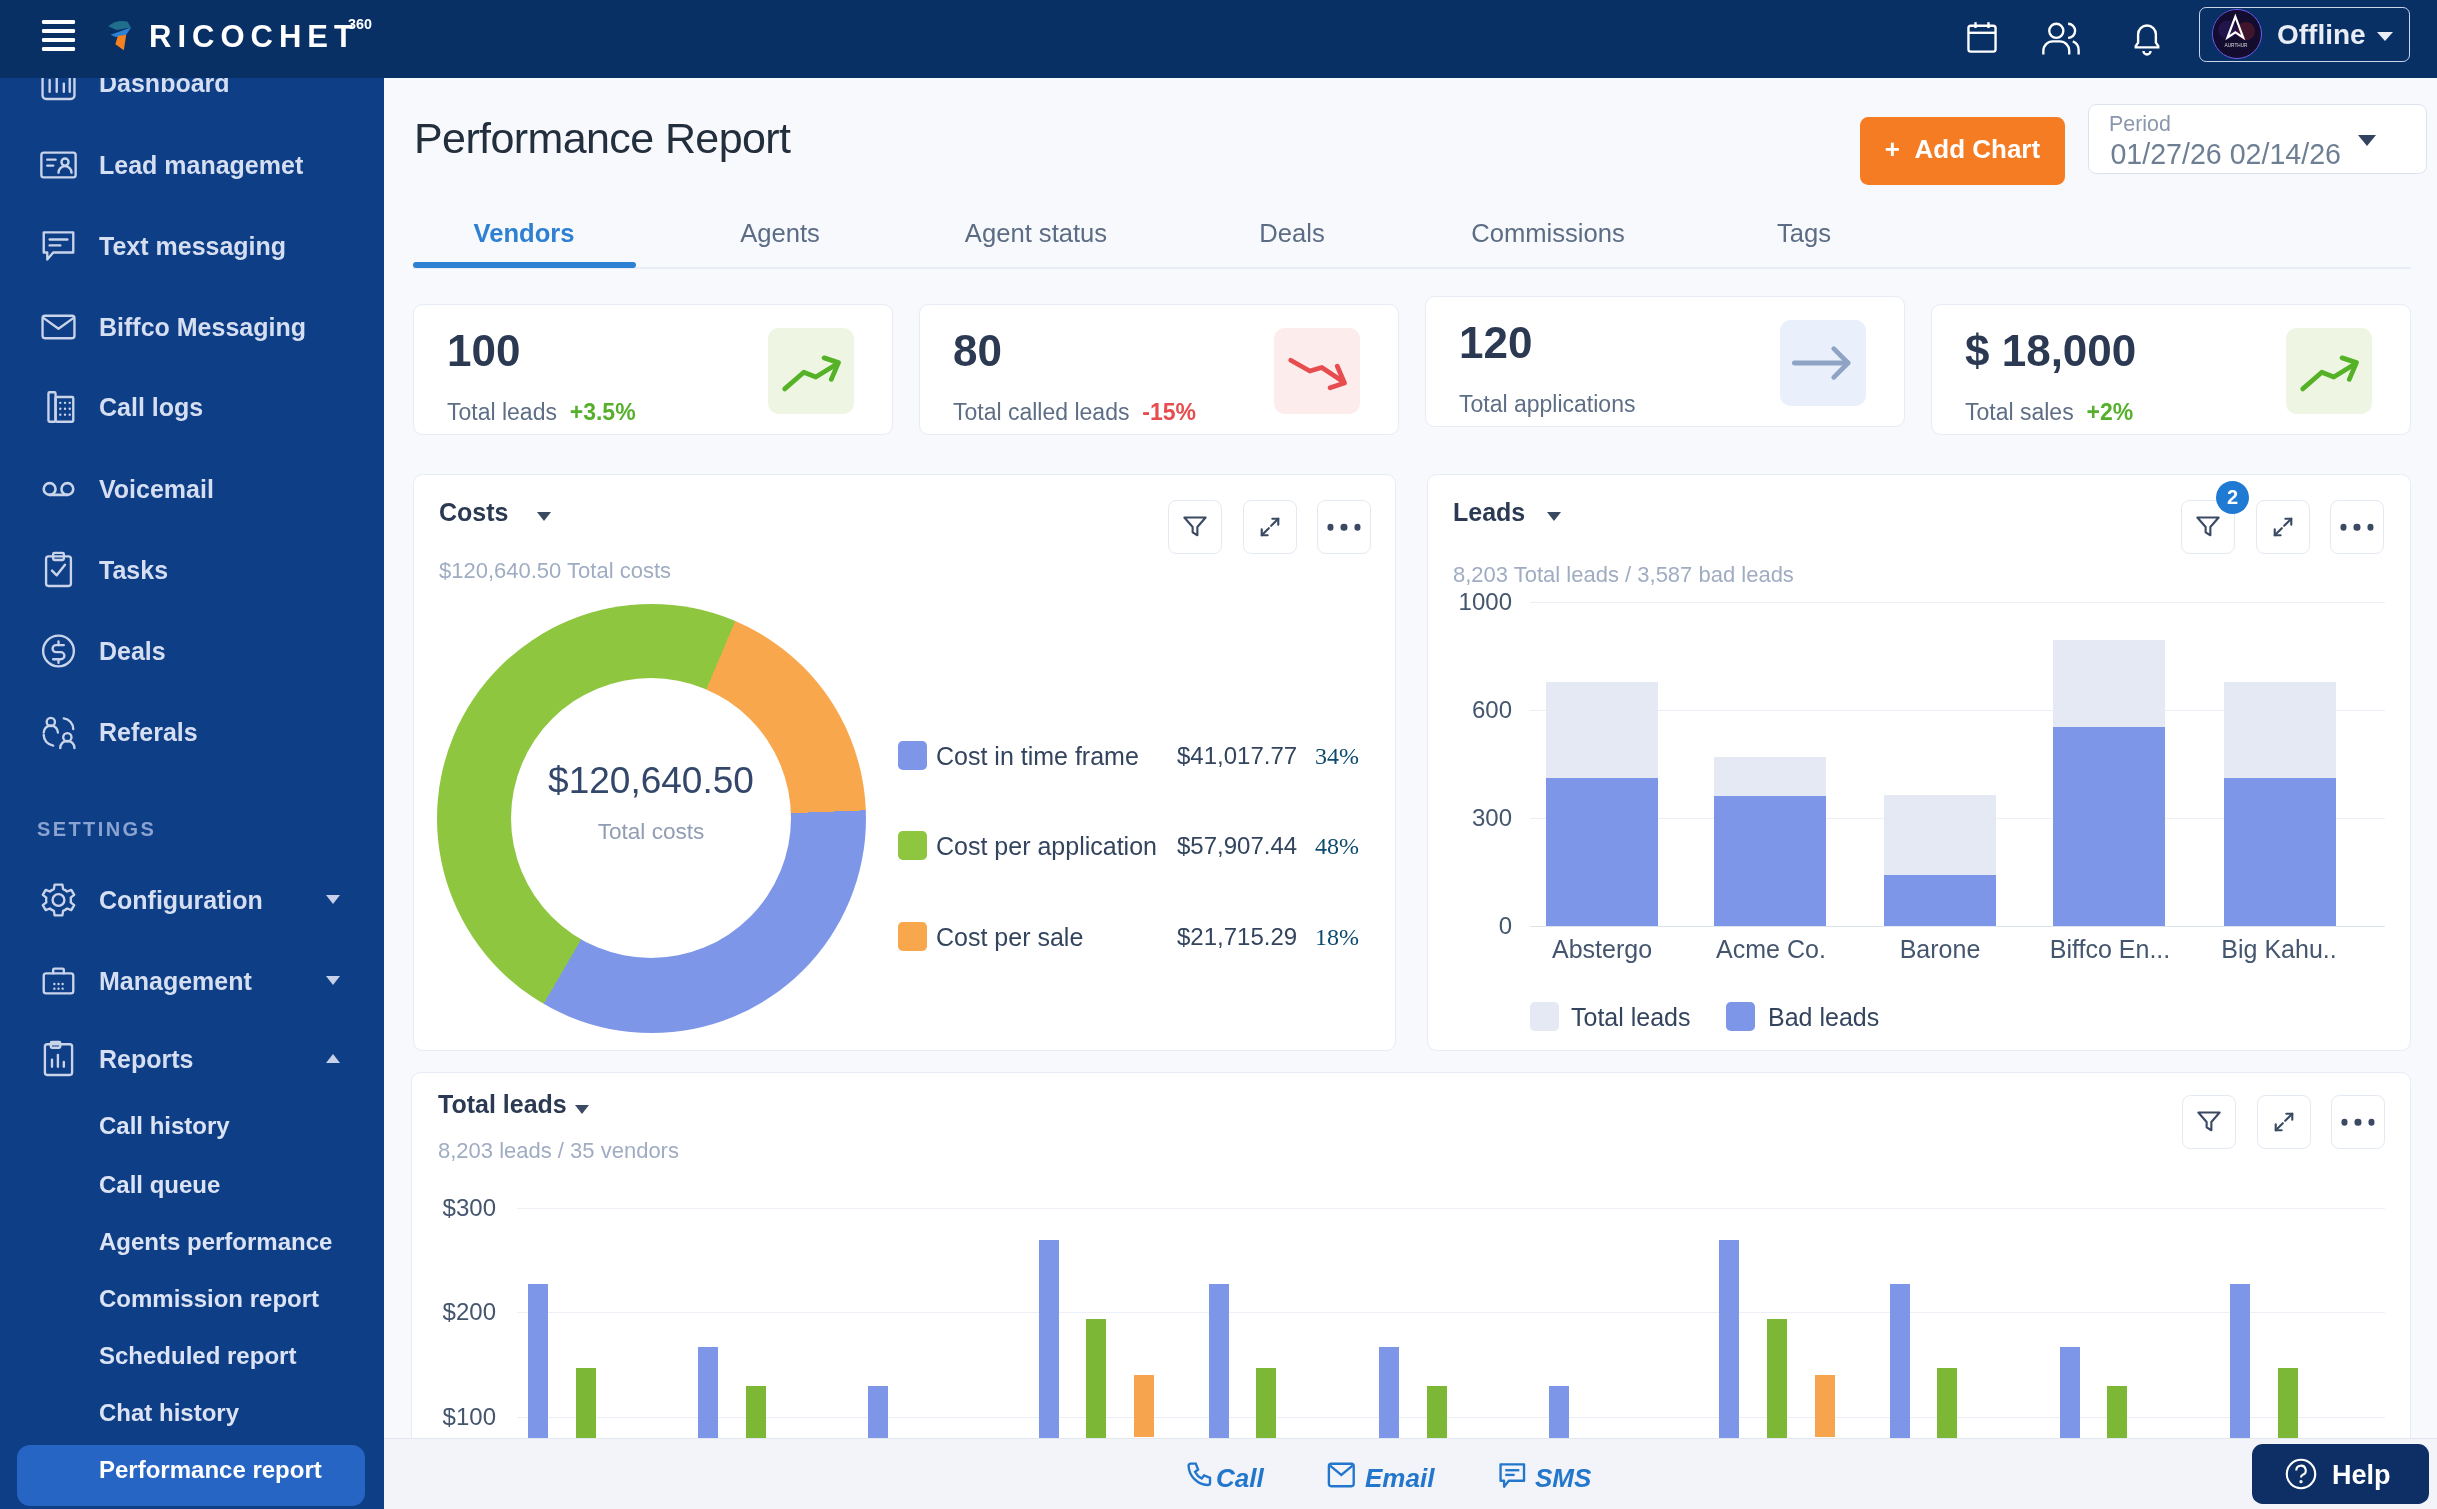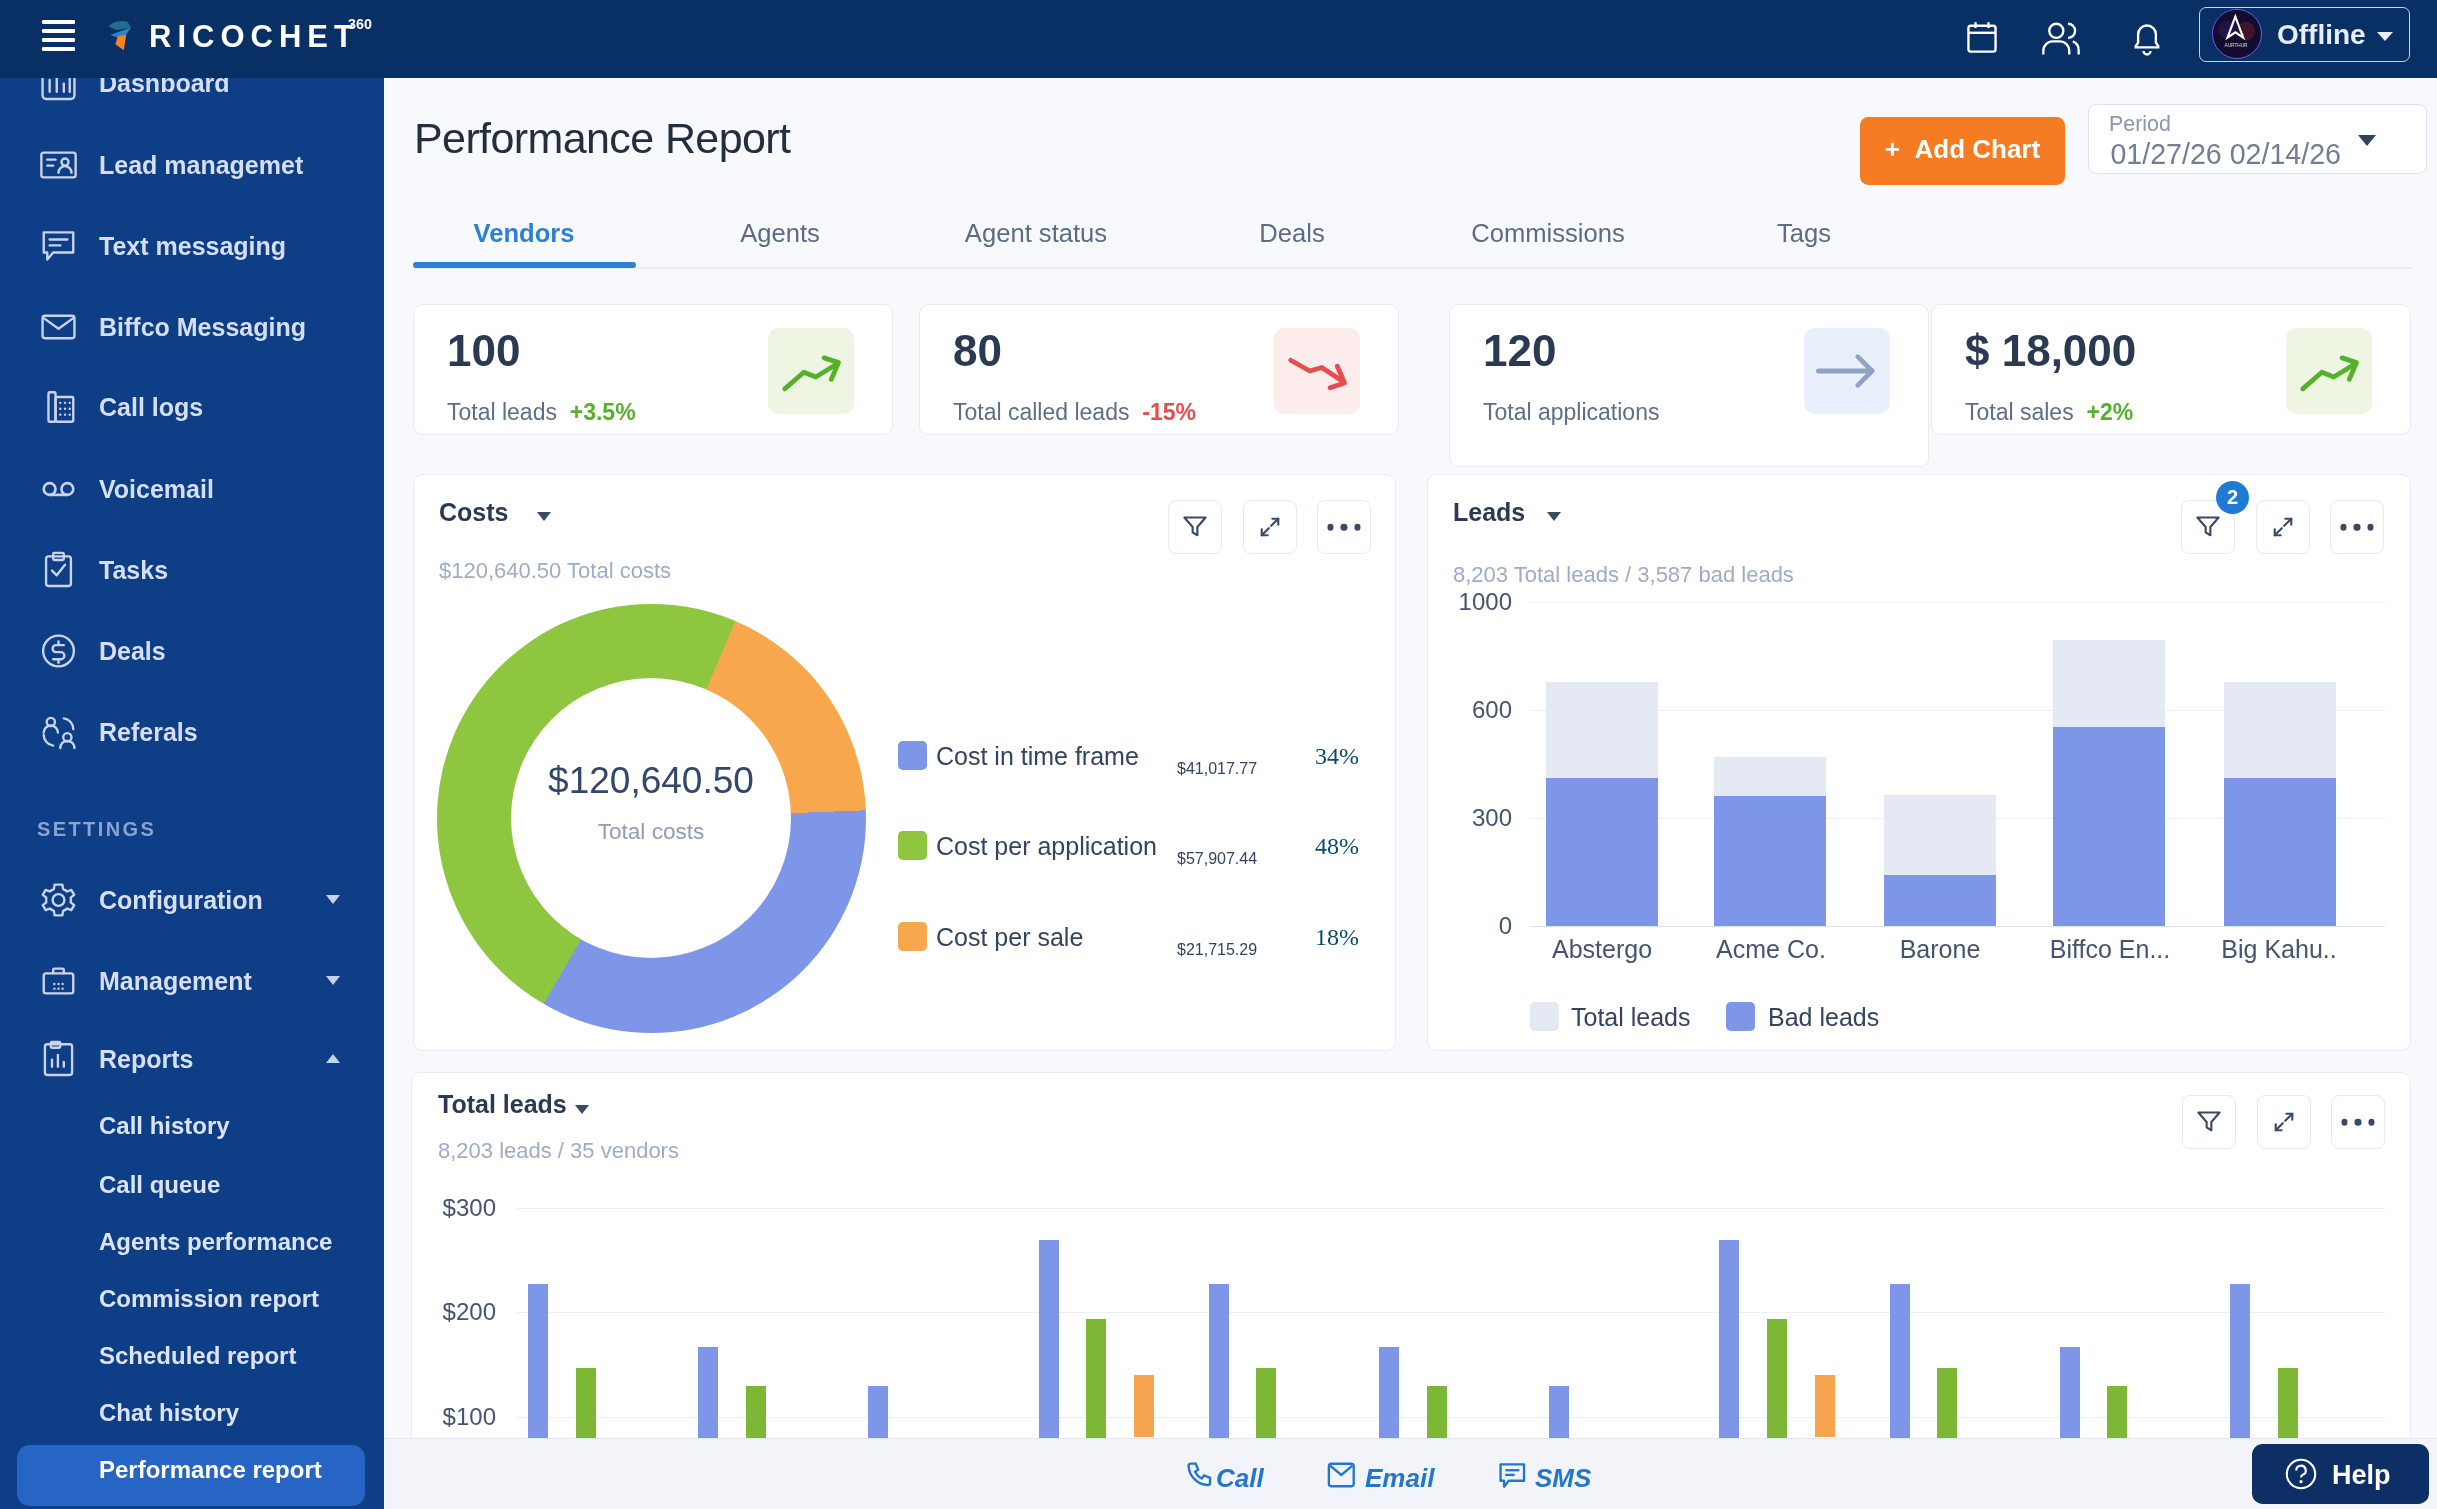--- a/index.html
+++ b/index.html
@@ -59,21 +59,21 @@
 
   
   #donut { position:absolute; left:437px; top:604px; width:429px; height:429px; border-radius:50%;
     background:conic-gradient(from 23deg, #f8a74c 0 18%, #7e96e8 18% 52%, #8ec63f 52% 100%); }
   #donut-hole { position:absolute; left:74px; top:74px; width:280px; height:280px; border-radius:50%; background:#fff; text-align:center; }
   #donut-val { margin-top:82px; color:#33476b; font-size:37px; font-weight:500; }
   #donut-cap { margin-top:16.7px; color:#909db3; font-size:22.6px; }
   .legrow { position:absolute; left:898px; height:28.6px; }
   .legsq { position:absolute; left:0; top:0; width:28.6px; height:28.6px; border-radius:4.8px; }
   .legtxt { position:absolute; left:38px; top:1.2px; color:#33445e; font-size:25px; white-space:nowrap; }
-  .legval { position:absolute; left:279px; top:19px; color:#33445e; font-size:16px; font-weight:500; }
+  .legval { position:absolute; left:279px; top:1px; color:#33445e; font-size:24px; font-weight:500; }
   .legpct { position:absolute; left:417px; top:2.4px; color:#0c4a6e; font-size:24px;font-family:Liberation Serif, serif; }
 
   
   .gridline { position:absolute; height:1.2px; background:#eceff5; }
   .axlabel { position:absolute; text-align:right; color:#44556e; font-size:24px; transform:translateY(-50%); }
   .lbar { position:absolute; }
   .catlbl { position:absolute; text-align:center; color:#44556e; font-size:25px; transform:translateX(-50%); }
 
   
   #footer { position:absolute; left:384px; top:1438px; width:2054px; height:72px; background:#f2f4f9; border-top:1.2px solid #e2e7f0; z-index:30; }
@@ -290,21 +290,21 @@
 <div class="card" style="left:919px; top:304px; width:480px; height:131px;">
   <div class="statnum">80</div>
   <div class="statlbl">Total called leads&nbsp;&nbsp;<b class="down">-15%</b></div>
   <div class="staticon" style="background:#fdecec;">
     <svg width="86" height="86" viewBox="0 0 72 72" fill="none" stroke="#e74c4e" stroke-width="4" stroke-linecap="round" stroke-linejoin="round">
         <path d="M14 27 L30 36 L40 33 L58 45"></path>
         <path d="M47 50 L59 46 L53 32"></path>
       </svg>
   </div>
 </div>
-<div class="card" style="left:1425px; top:304px; width:480px; height:163px;margin-left:24px;">
+<div class="card" style="left:1425px; top:296px; width:480px; height:131px;">
   <div class="statnum">120</div>
   <div class="statlbl">Total applications</div>
   <div class="staticon" style="background:#e9f0fb;">
     <svg width="86" height="86" viewBox="0 0 72 72" fill="none" stroke="#8fa3c4" stroke-width="4" stroke-linecap="round" stroke-linejoin="round">
         <line x1="12" y1="36" x2="57" y2="36"></line>
         <polyline points="45,24 57,36 45,48"></polyline>
       </svg>
   </div>
 </div>
 <div class="card" style="left:1931px; top:304px; width:480px; height:131px;">

